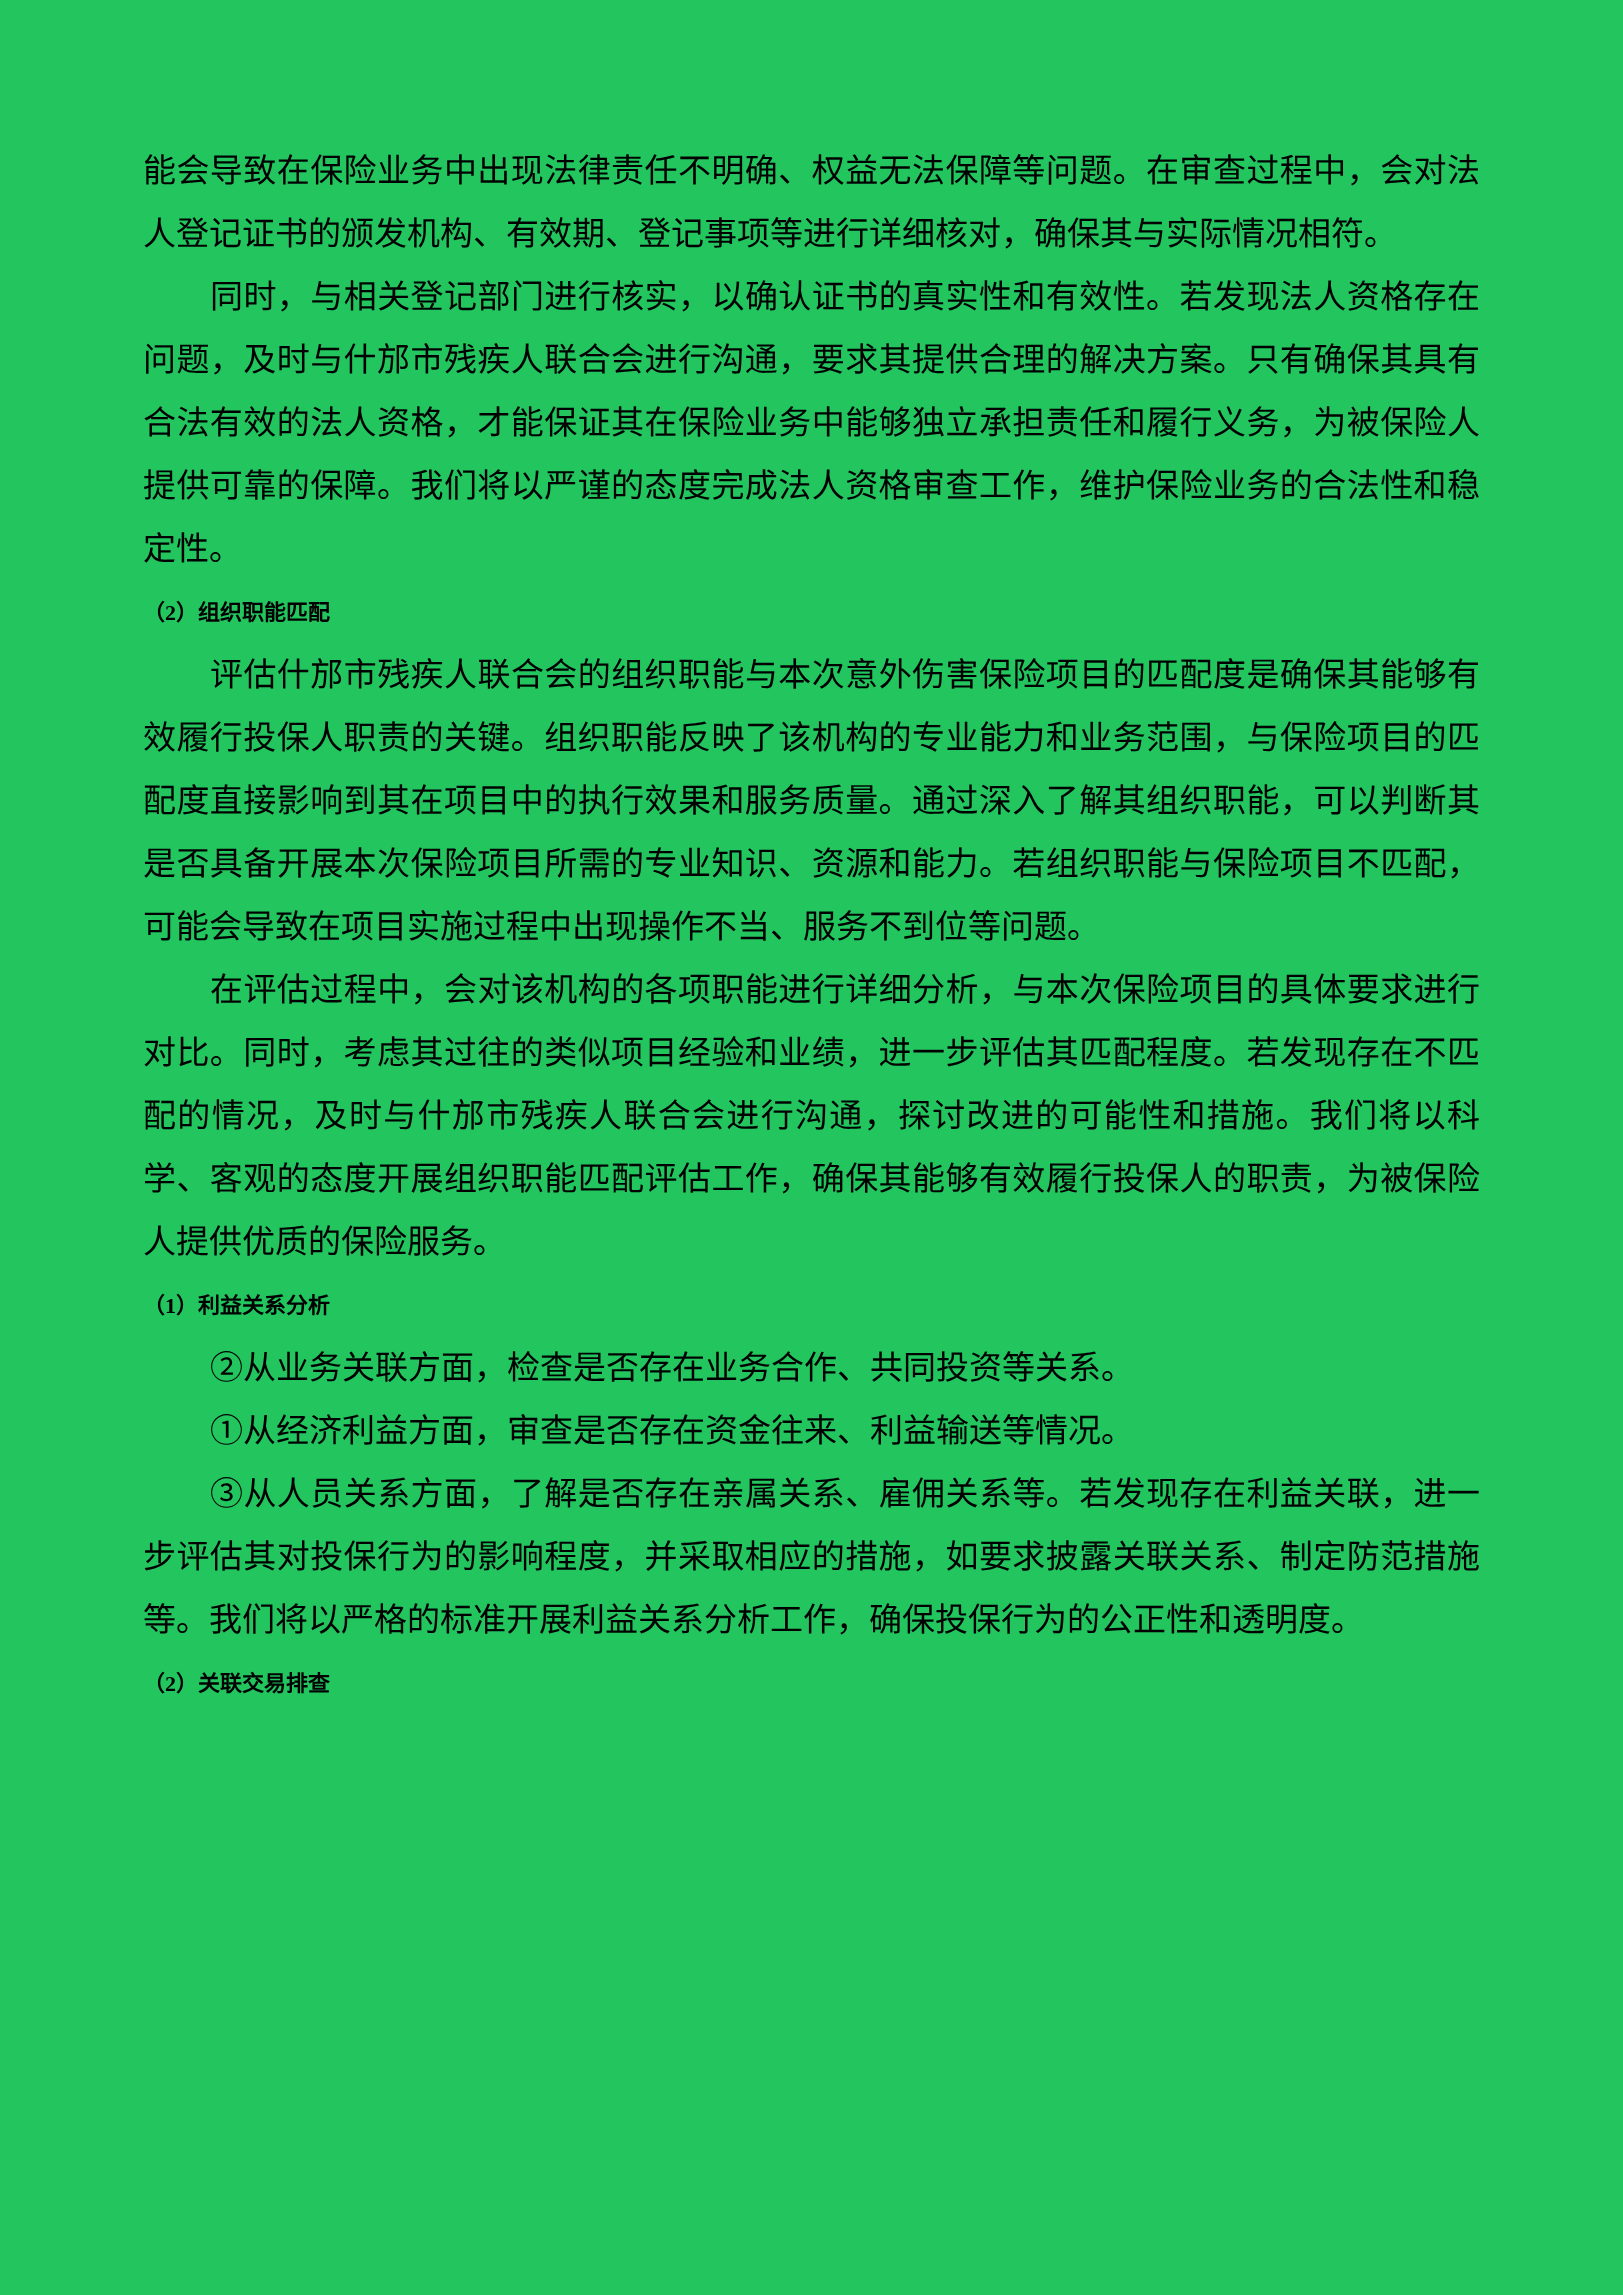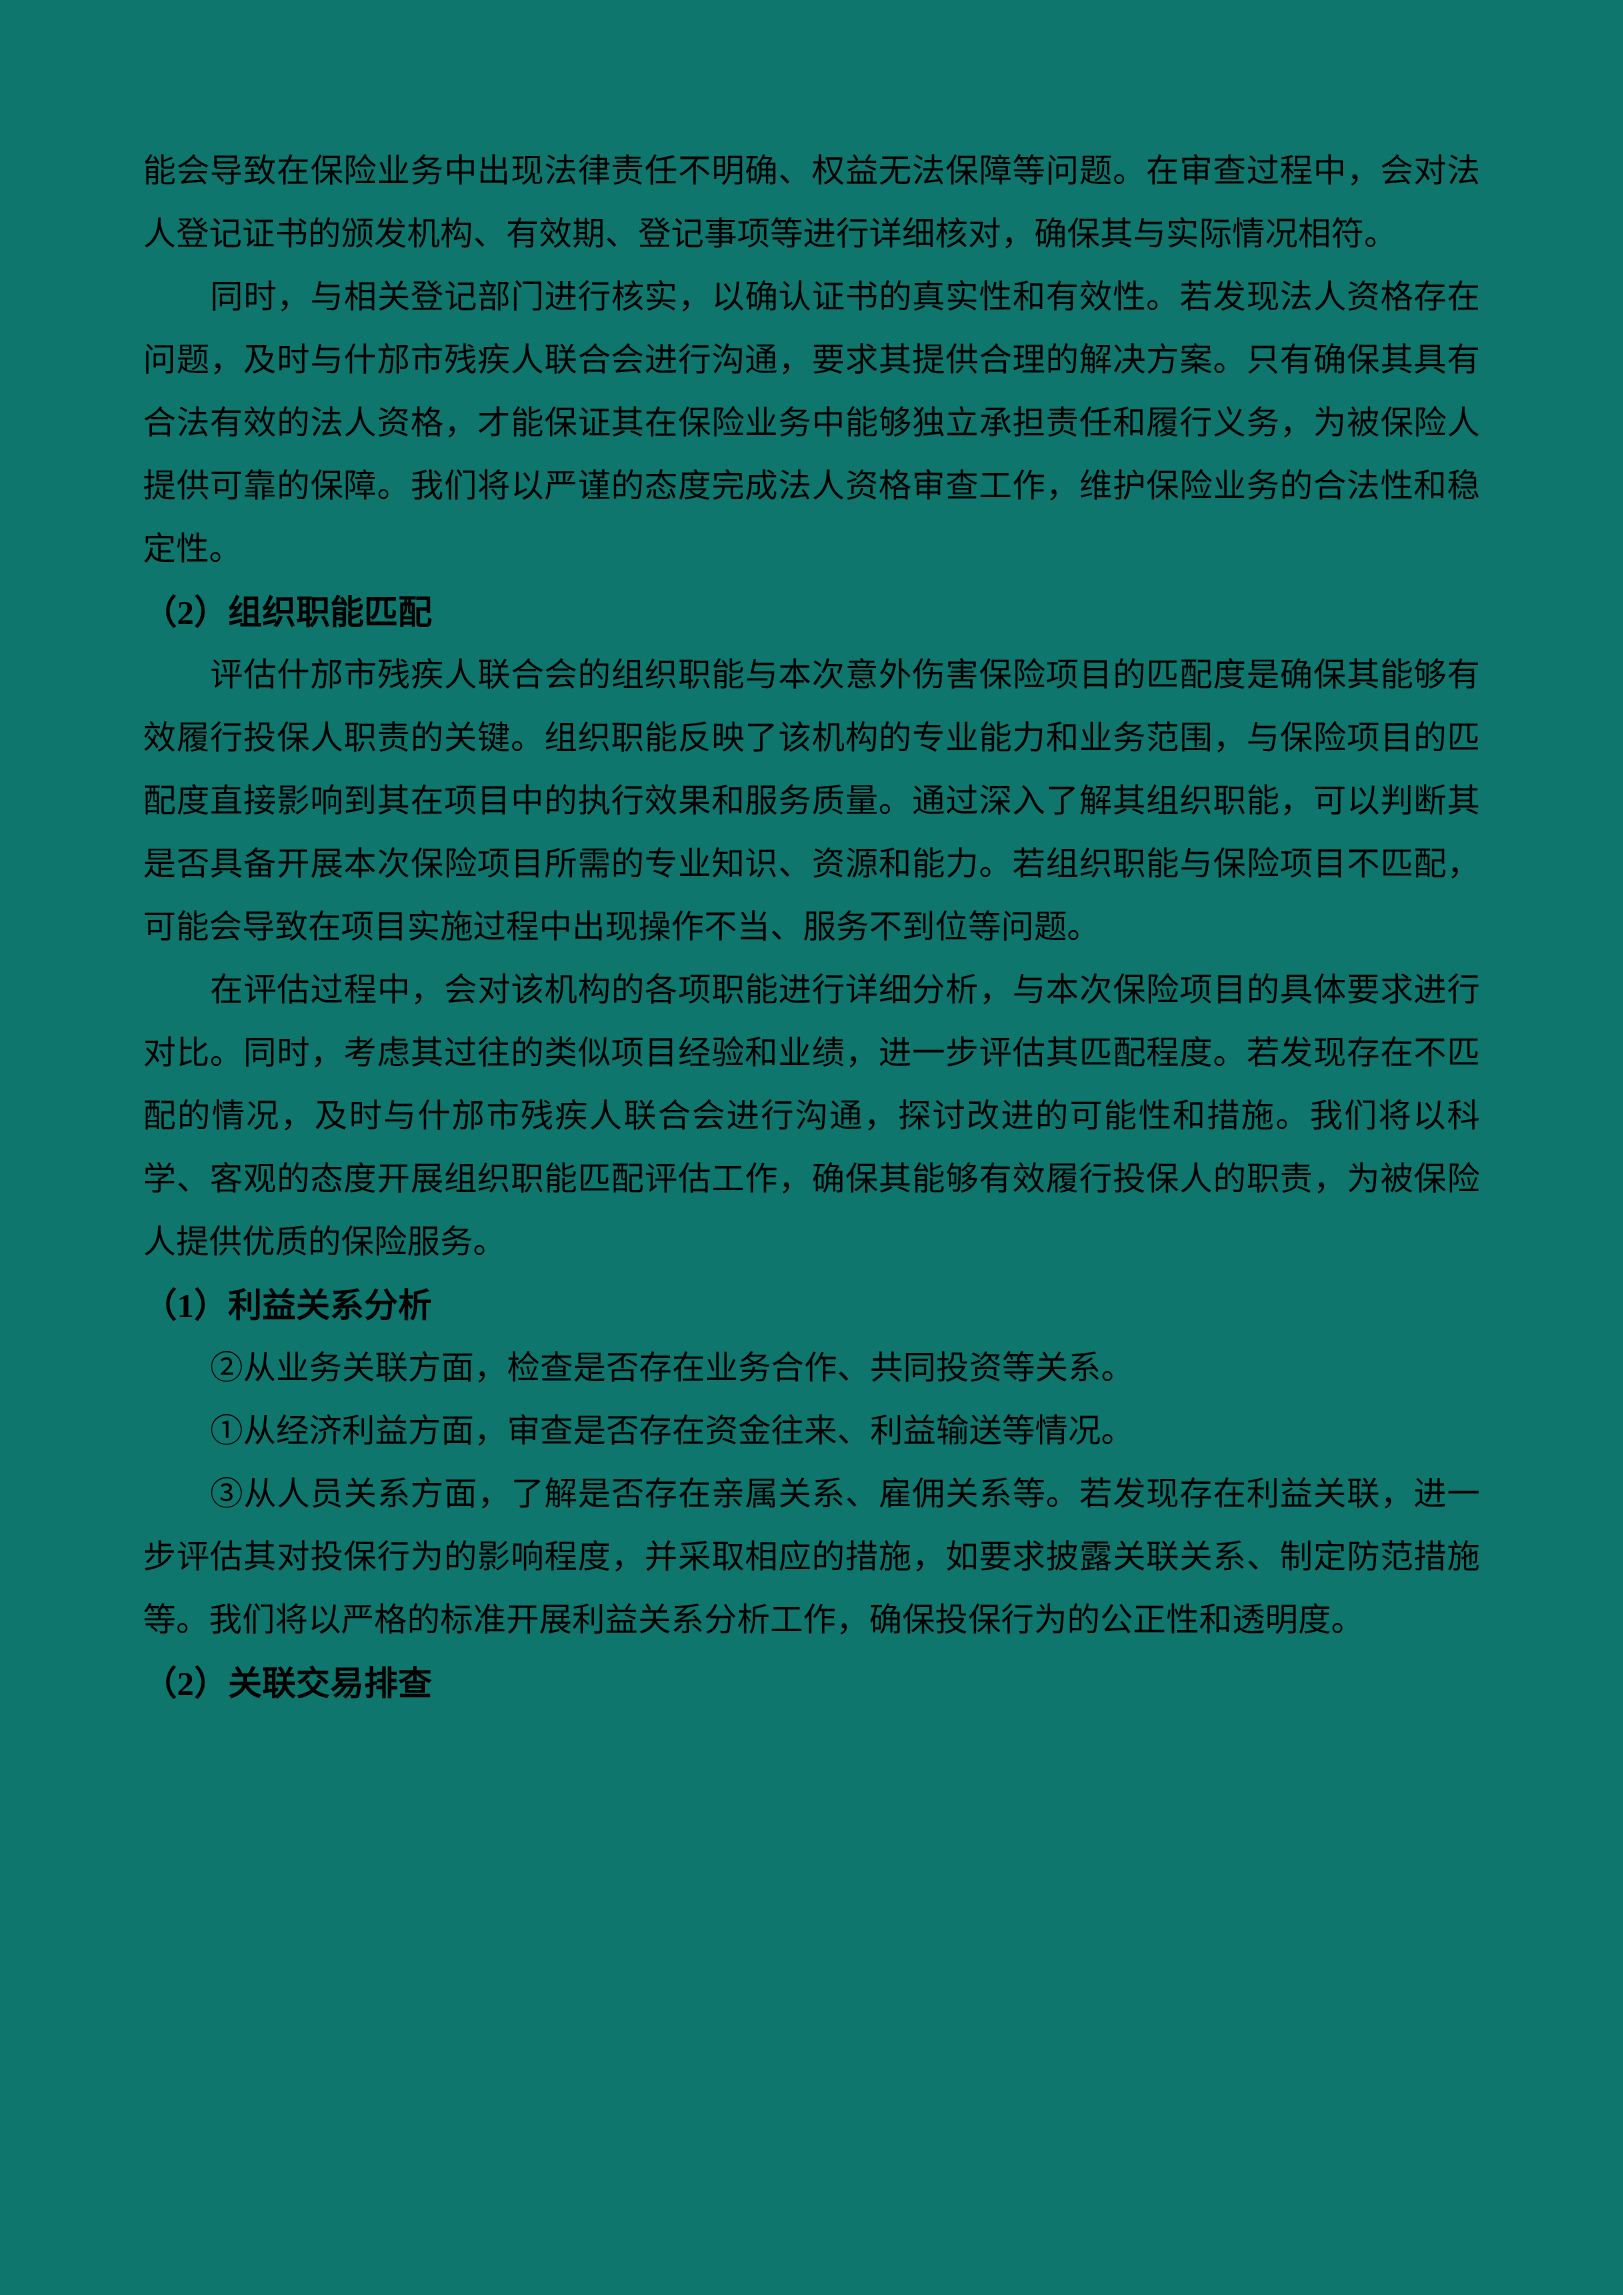--- a/index.html
+++ b/index.html
@@ -12,21 +12,21 @@
     height: 2295px;
     background: #ffffff;
     font-family: "Liberation Serif", "DejaVu Serif", serif;
     color: #000000;
   }
   
   .page {
     position: relative;
     width: 1623px;
     height: 2295px;
-    background: #0f766e;
+    background: #22c55e;
     box-sizing: border-box;
     padding: 140px 143px 0 143px;
     overflow: hidden;
   }
   .doc-body {
     font-size: 33px;
     line-height: 63px;
     text-align: justify;
     text-justify: inter-character;
     word-break: normal;
@@ -36,21 +36,21 @@
     padding: 0;
   }
   .para {
     font-weight: normal;
   }
   .para.indent {
     text-indent: 67px; 
   }
   .heading {
     font-weight: bold;
-    font-size: 34px;
+    font-size: 22px;
     line-height: 63px;
     text-align: left;
     text-indent: 0;
   }
 </style>
 </head>
 <body style="background: rgb(255, 255, 255);">
 
 <main class="page">
   <section class="doc-body" style="color: rgb(0, 0, 0);">

